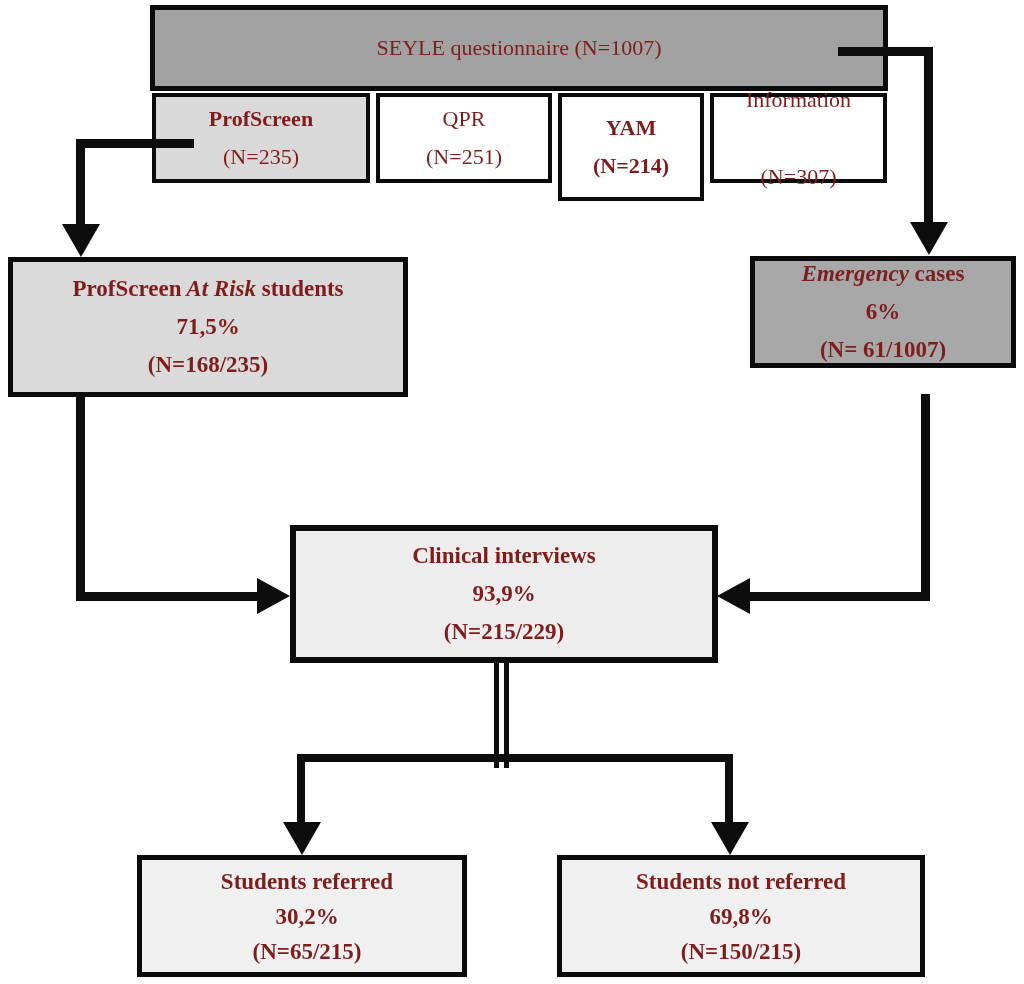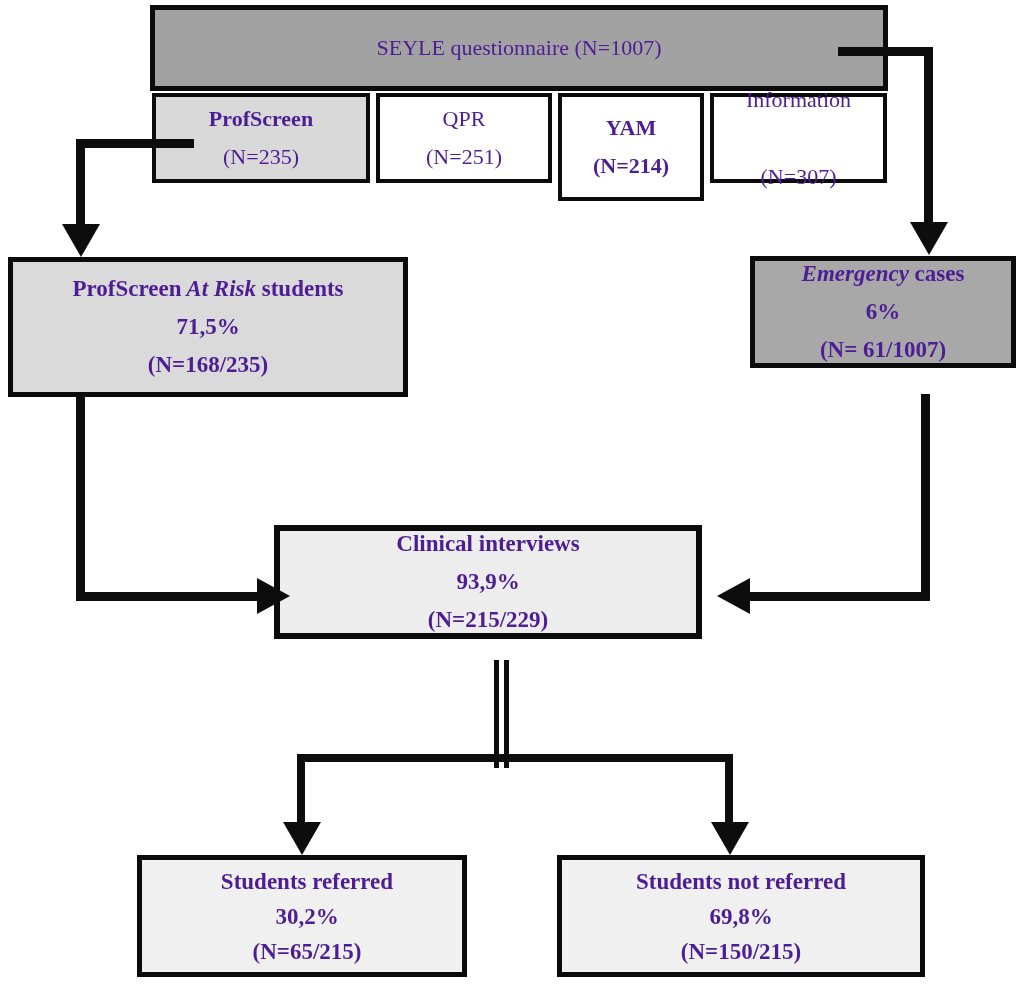--- a/index.html
+++ b/index.html
@@ -1,19 +1,19 @@
 <!DOCTYPE html>
 <html><head>
 <meta charset="utf-8">
 <style>
   * { margin:0; padding:0; box-sizing:border-box; }
   html,body { background:#ffffff; }
   .canvas {
     position:relative; width:1024px; height:984px; background:#ffffff;
-    font-family:"Liberation Serif", serif; color:#4c1d95; overflow:hidden;
+    font-family:"Liberation Serif", serif; color:#7f1d1d; overflow:hidden;
   }
   .box {
     position:absolute; border:5px solid #0b0b0b; z-index:1;
     display:flex; flex-direction:column; align-items:center; justify-content:center;
     text-align:center; font-size:23px; font-weight:bold; line-height:38px;
   }
   .line { position:absolute; background:#0d0d0d; z-index:2; }
   .arr  { position:absolute; width:0; height:0; z-index:2; }
   .arr.down  { border-left:19px solid transparent; border-right:19px solid transparent; border-top:33px solid #0d0d0d; }
   .arr.right { border-top:18px solid transparent; border-bottom:18px solid transparent; border-left:33px solid #0d0d0d; }
@@ -23,21 +23,21 @@
   #box-header { left:150px; top:5px; width:738px; height:86px; background:#a2a2a2; font-weight:normal; font-size:22px; line-height:28px; }
   .cell { border-width:4px; font-weight:normal; font-size:22px; line-height:38px; background:#ffffff; }
   #cell-profscreen { left:152px; top:93px; width:218px; height:90px; background:#d9d9d9; }
   #cell-profscreen .cname { font-weight:bold; }
   #cell-qpr  { left:376px; top:93px; width:176px; height:90px;text-align:center; }
   #cell-yam  { left:558px; top:93px; width:146px; height:108px;font-weight:bold; }
   #cell-info { left:710px; top:93px; width:177px; height:90px;gap:39px; }
 
   #box-atrisk     { left:8px;   top:257px; width:400px; height:140px; background:#dadada; }
   #box-emergency  { left:750px; top:256px; width:266px; height:112px; background:#a8a8a8;justify-content:center; }
-  #box-clinical   { left:274px; top:525px; width:428px; height:114px; background:#ededed; border-width:6px; }
+  #box-clinical   { left:290px; top:525px; width:428px; height:138px; background:#ededed; border-width:6px; }
   #box-referred   { left:137px; top:855px; width:330px; height:122px; background:#f0f0f0; line-height:35px;padding-left:10px; }
   #box-notreferred{ left:557px; top:855px; width:368px; height:122px; background:#f0f0f0; line-height:35px; }
 
   #c1 {left:76px;  top:139px; width:118px; height:9px;}
   #c2 {left:76px;  top:139px; width:9px;   height:88px;}
   #a1 {left:62px;  top:224px;}
   #c3 {left:838px; top:47px;  width:95px;  height:9px;}
   #c4 {left:924px; top:47px;  width:9px;   height:176px;}
   #a2 {left:910px; top:222px;}
   #c5 {left:76px;  top:395px; width:9px;   height:206px;}

